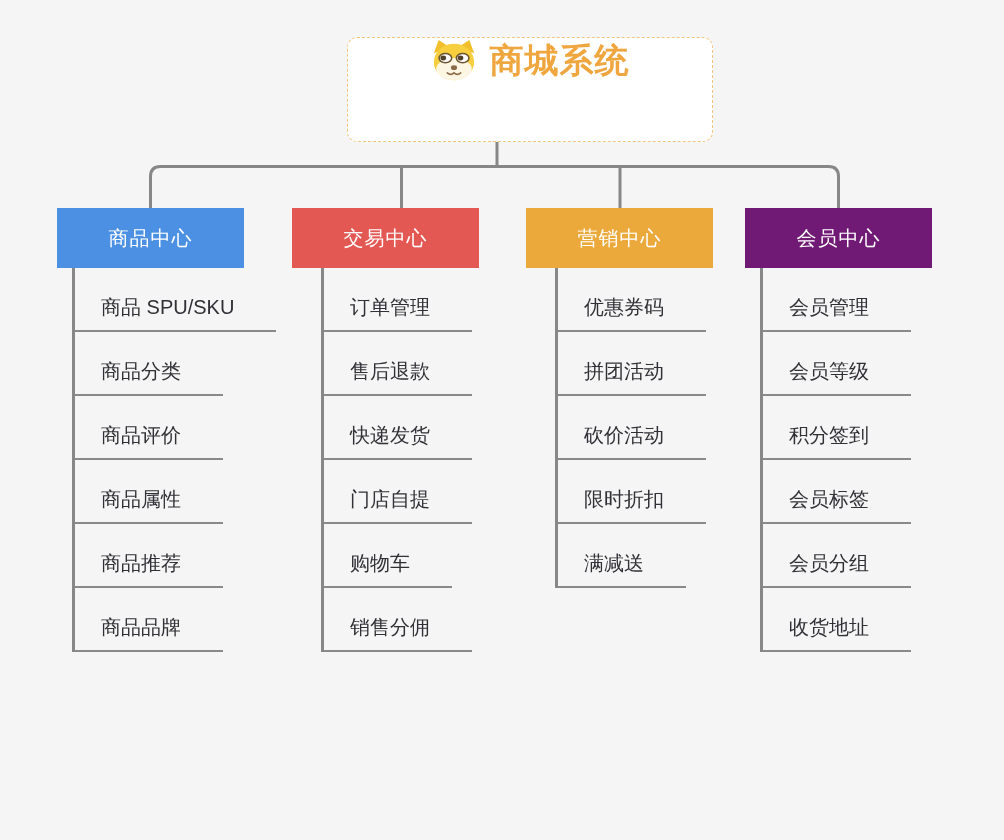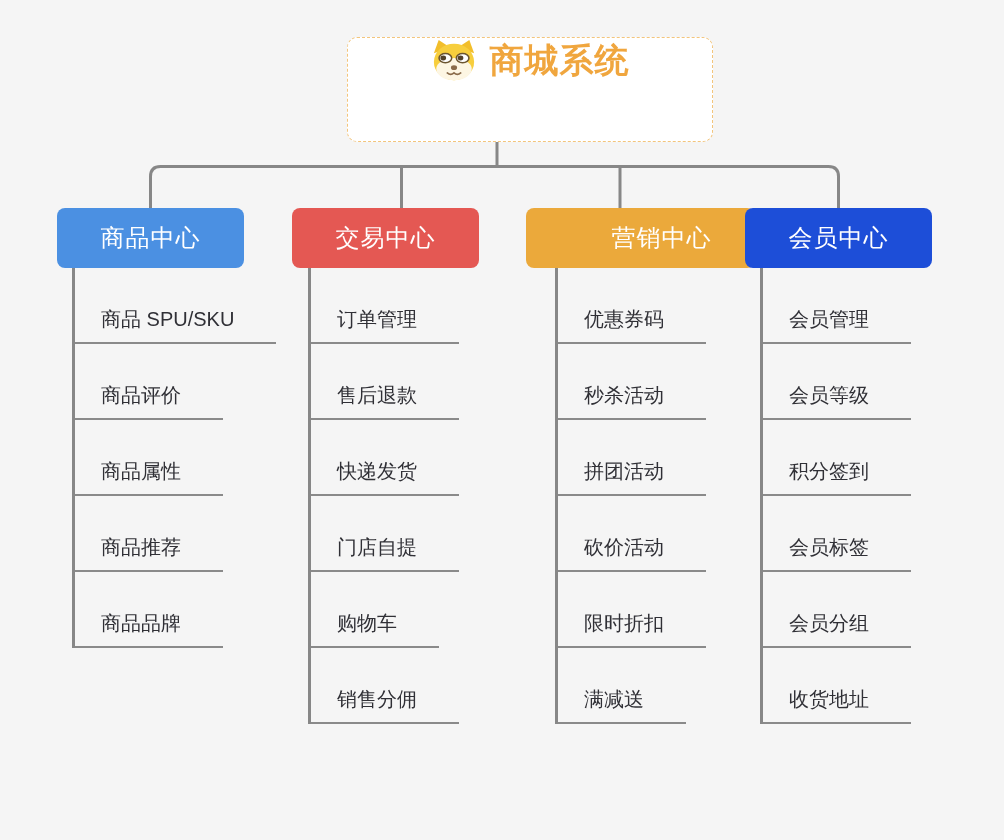--- a/index.html
+++ b/index.html
@@ -12,34 +12,34 @@
 
   .root-node {
     position:absolute; left:314px; top:37px; width:366px; height:105px;
     background:#ffffff; border:1px dashed #F3C57C; border-radius:10px;
     box-sizing:border-box; display:flex; align-items:flex-start; justify-content:center;
     gap:13px; cursor:default;margin-left:33px;
   }
   .root-title { font-size:34px; font-weight:600; color:#F0A63E; letter-spacing:1px; }
 
   .branch-box {
-    position:absolute; top:208px; width:187px; height:60px; border-radius:8px;
+    position:absolute; top:208px; width:187px; height:60px; border-radius:0;
     display:flex; align-items:center; justify-content:center;
-    color:#ffffff; font-size:24px; letter-spacing:1px;
+    color:#ffffff; font-size:20px; letter-spacing:1px;
   }
   .b1 { left:57px; }  .b2 { left:292px; }  .b3 { left:526px; }  .b4 { left:745px; }
 
   .column {
     position:absolute; top:268px;
     border-left:3px solid #878787;
   }
-  .c1 { left:72px; }  .c2 { left:308px; }  .c3 { left:555px; }  .c4 { left:760px; }
+  .c1 { left:72px; }  .c2 { left:321px; }  .c3 { left:555px; }  .c4 { left:760px; }
 
   .leaf {
-    height:76px; box-sizing:border-box; width:max-content;
+    height:64px; box-sizing:border-box; width:max-content;
     display:flex; align-items:flex-end;
     border-bottom:2px solid #8A8A8A;
     padding:16px 42px 9px 26px;
     font-size:20px; color:#303036; white-space:nowrap; cursor:default;
   }
 </style>
 </head>
 <body>
 
 <div class="canvas" style="background-color: rgb(245, 245, 245);">
@@ -62,43 +62,43 @@
       <ellipse cx="12.8" cy="20" rx="3" ry="2.6" fill="#53422A"></ellipse>
       <ellipse cx="30.8" cy="20" rx="3" ry="2.6" fill="#53422A"></ellipse>
       <ellipse cx="24" cy="30" rx="3.2" ry="2.4" fill="#8A6B4A"></ellipse>
       <path d="M17 35.5 Q20.5 38.5 24 35.5 Q27.5 38.5 31 35.5" stroke="#8A6B4A" stroke-width="1.8" fill="none" stroke-linecap="round"></path>
     </svg>
     <span class="root-title" style="color: rgb(240, 166, 62);">商城系统</span>
   </div>
 
   <div class="branch-box b1" style="background-color: rgb(75, 144, 226);">商品中心</div>
   <div class="branch-box b2" style="background-color: rgb(228, 88, 83);">交易中心</div>
-  <div class="branch-box b3" style="background-color: rgb(235, 169, 59); padding-left: 42px;">营销中心</div>
-  <div class="branch-box b4" style="background-color: #1d4ed8;">会员中心</div>
+  <div class="branch-box b3" style="background-color: rgb(235, 169, 59);">营销中心</div>
+  <div class="branch-box b4" style="background-color: #701a75;">会员中心</div>
 
   <div class="column c1" style="border-left-color: rgb(135, 135, 135);">
     <div class="leaf">商品 SPU/SKU</div>
+    <div class="leaf">商品分类</div>
     <div class="leaf">商品评价</div>
     <div class="leaf">商品属性</div>
     <div class="leaf">商品推荐</div>
     <div class="leaf">商品品牌</div>
   </div>
 
   <div class="column c2" style="border-left-color: rgb(135, 135, 135);">
     <div class="leaf">订单管理</div>
     <div class="leaf">售后退款</div>
     <div class="leaf">快递发货</div>
     <div class="leaf">门店自提</div>
     <div class="leaf">购物车</div>
     <div class="leaf">销售分佣</div>
   </div>
 
   <div class="column c3" style="border-left-color: rgb(135, 135, 135);">
     <div class="leaf">优惠券码</div>
-    <div class="leaf">秒杀活动</div>
     <div class="leaf">拼团活动</div>
     <div class="leaf">砍价活动</div>
     <div class="leaf">限时折扣</div>
     <div class="leaf">满减送</div>
   </div>
 
   <div class="column c4" style="border-left-color: rgb(135, 135, 135);">
     <div class="leaf">会员管理</div>
     <div class="leaf">会员等级</div>
     <div class="leaf">积分签到</div>

